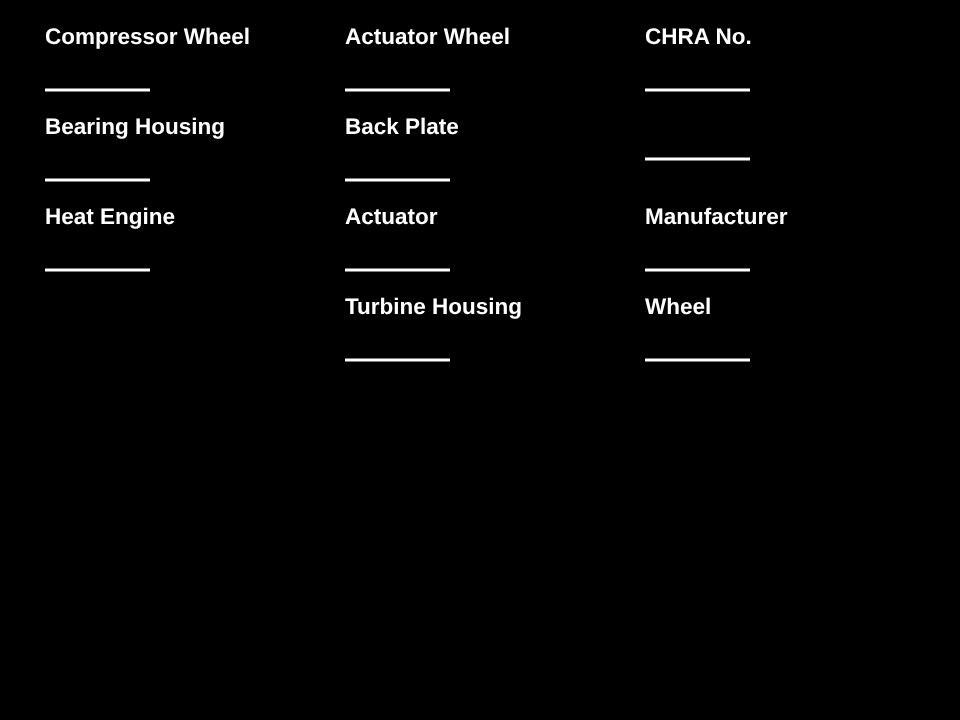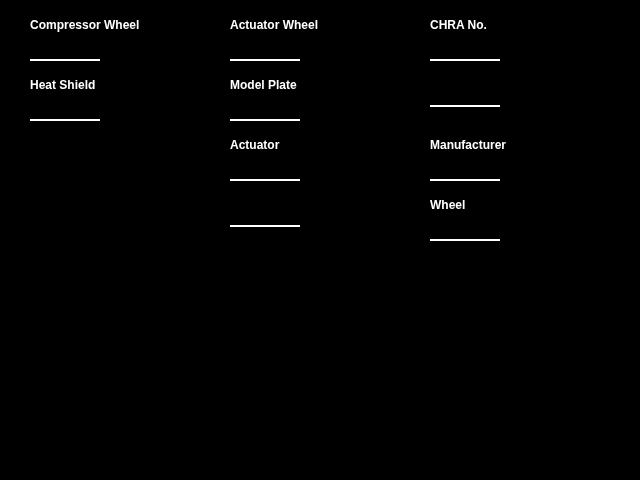--- a/index.html
+++ b/index.html
@@ -20,21 +20,21 @@
   }
   .form-col {
     display: flex;
     flex-direction: column;
   }
   .form-field {
     height: 60px;
   }
   .field-label {
     color: #ffffff;
-    font-size: 12px;
+    font-size: 15px;
     font-weight: bold;
     line-height: 14px;
     white-space: nowrap;
   }
   .field-input {
     display: block;
     margin-top: 15px;
     width: 70px;
     height: 12px;
     padding: 0;
@@ -53,39 +53,44 @@
 <body>
 
 <div class="form-grid">
 
   <div class="form-col">
     <div class="form-field">
       <div class="field-label">Compressor Wheel</div>
       <input class="field-input" type="text" value="" style="">
     </div>
     <div class="form-field">
-      <div class="field-label">Heat Shield</div>
+      <div class="field-label">Bearing Housing</div>
+      <input class="field-input" type="text" value="" style="">
+    </div>
+    <div class="form-field">
+      <div class="field-label">Heat Engine</div>
       <input class="field-input" type="text" value="" style="">
     </div>
   </div>
 
   <div class="form-col">
     <div class="form-field">
       <div class="field-label">Actuator Wheel</div>
       <input class="field-input" type="text" value="" style="">
     </div>
     <div class="form-field">
-      <div class="field-label">Model Plate</div>
+      <div class="field-label">Back Plate</div>
       <input class="field-input" type="text" value="" style="">
     </div>
     <div class="form-field">
       <div class="field-label">Actuator</div>
       <input class="field-input" type="text" value="" style="">
     </div>
     <div class="form-field">
+      <div class="field-label">Turbine Housing</div>
       <input class="field-input" type="text" value="" style="">
     </div>
   </div>
 
   <div class="form-col">
     <div class="form-field">
       <div class="field-label">CHRA No.</div>
       <input class="field-input" type="text" value="" style="">
     </div>
     <div class="form-field">

